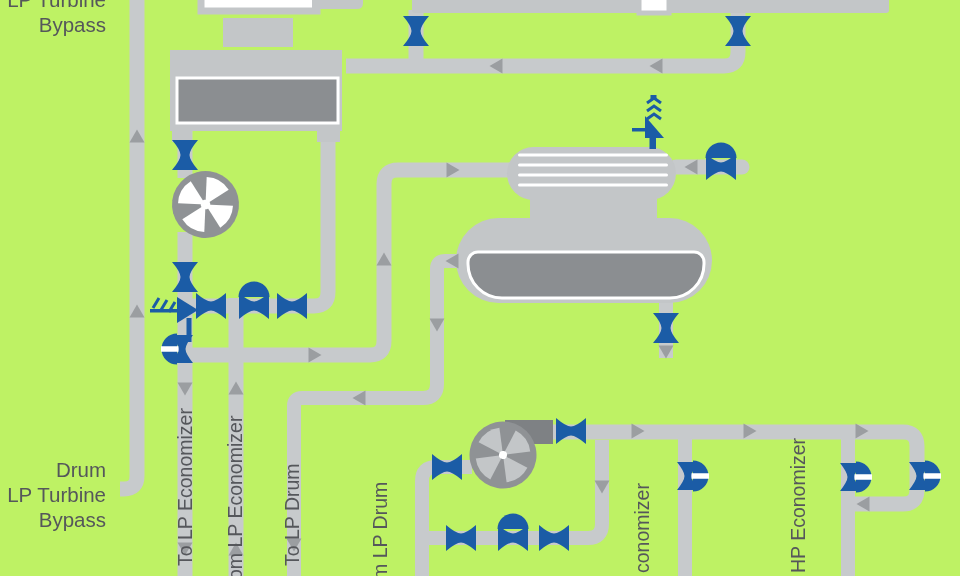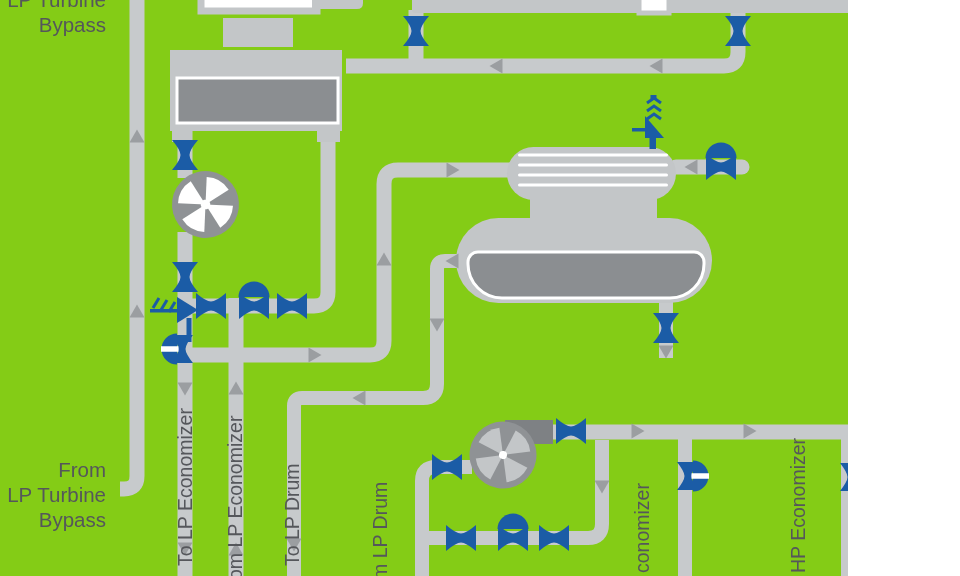--- a/index.html
+++ b/index.html
@@ -1,21 +1,21 @@
 <!DOCTYPE html>
 <html style="--pipe: #c7cacc; --equip: #c3c6c8; --dark: #8b8e91; --pump: #8f9295; --duct: #7e8184; --arrow: #9b9ea1; --blue: #1b5ca6; --text: #55575b;"><head>
 <meta charset="utf-8">
 <style>
   :root{
     --pipe:#c7cacc; --equip:#c3c6c8; --dark:#8b8e91; --pump:#8f9295;
     --duct:#7e8184; --arrow:#9b9ea1; --blue:#1b5ca6; --text:#55575b;
   }
   *{margin:0;padding:0;box-sizing:border-box;}
   body{font-family:"Liberation Sans",sans-serif;background:#fff;}
-  .stage{position:relative;width:848px;height:576px;overflow:hidden;background:#84cc16;}
+  .stage{position:relative;width:960px;height:576px;overflow:hidden;background:#bef264;}
   svg{position:absolute;left:0;top:0;}
   .pipe{fill:none;stroke:var(--pipe);stroke-width:15;}
   .pipe14{fill:none;stroke:var(--pipe);stroke-width:14;}
   .pipeRound{fill:none;stroke:var(--pipe);stroke-width:15;stroke-linecap:round;}
   .equip{fill:var(--equip);}
   .darkfill{fill:var(--dark);stroke:#fff;stroke-width:3;}
   .arrow{fill:var(--arrow);}
   .blue{fill:var(--blue);}
   .bluestroke{fill:none;stroke:var(--blue);stroke-width:3;}
   .whitefill{fill:#fff;}
@@ -180,21 +180,21 @@
       </g>
     </g>
   </svg>
 
   <div class="lbl right" style="left:0;top:-13px;width:106px;">
     <span class="ln">LP Turbine</span>
     <span class="ln">Bypass</span>
   </div>
 
   <div class="lbl right" style="left:0;top:457px;width:106px;">
-    <span class="ln">From</span>
+    <span class="ln">Drum</span>
     <span class="ln">LP Turbine</span>
     <span class="ln">Bypass</span>
   </div>
 
   <div class="vlabel" style="left:197px;top:542px;">To LP Economizer</div>
   <div class="vlabel" style="left:247px;top:556px;">om LP Economizer</div>
   <div class="vlabel" style="left:304px;top:542px;">To LP Drum</div>
   <div class="vlabel" style="left:392px;top:556px;">m LP Drum</div>
   <div class="vlabel" style="left:654px;top:549px;">conomizer</div>
   <div class="vlabel" style="left:810px;top:549px;">HP Economizer</div>

